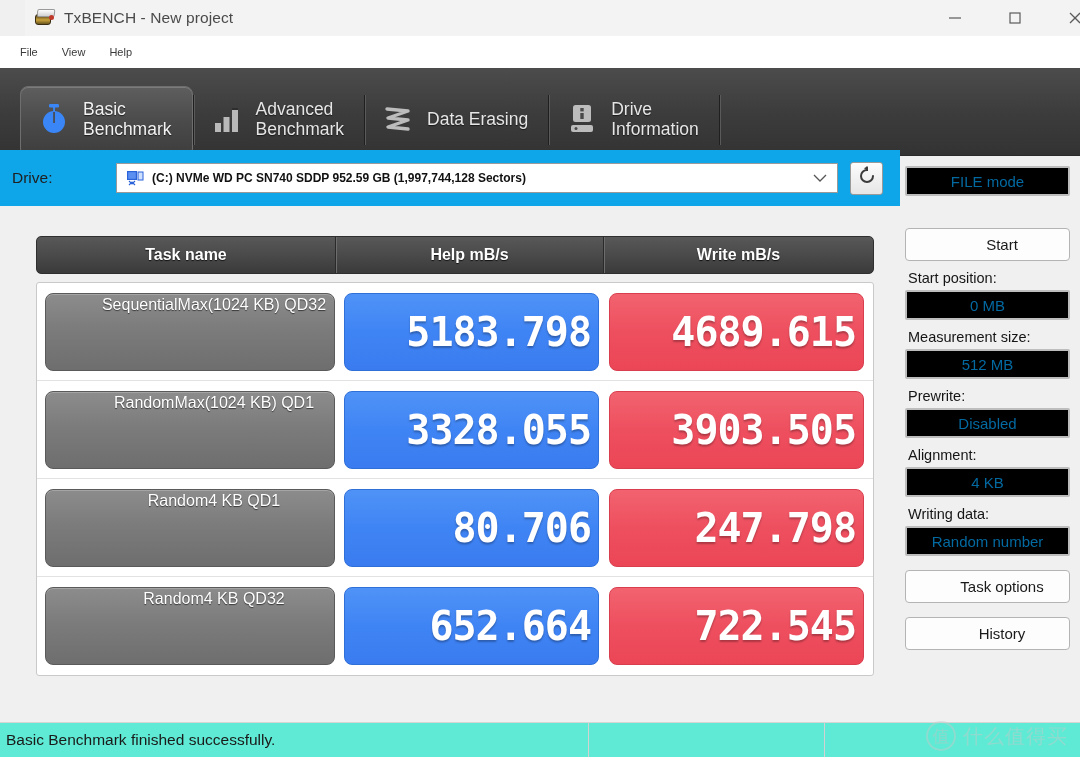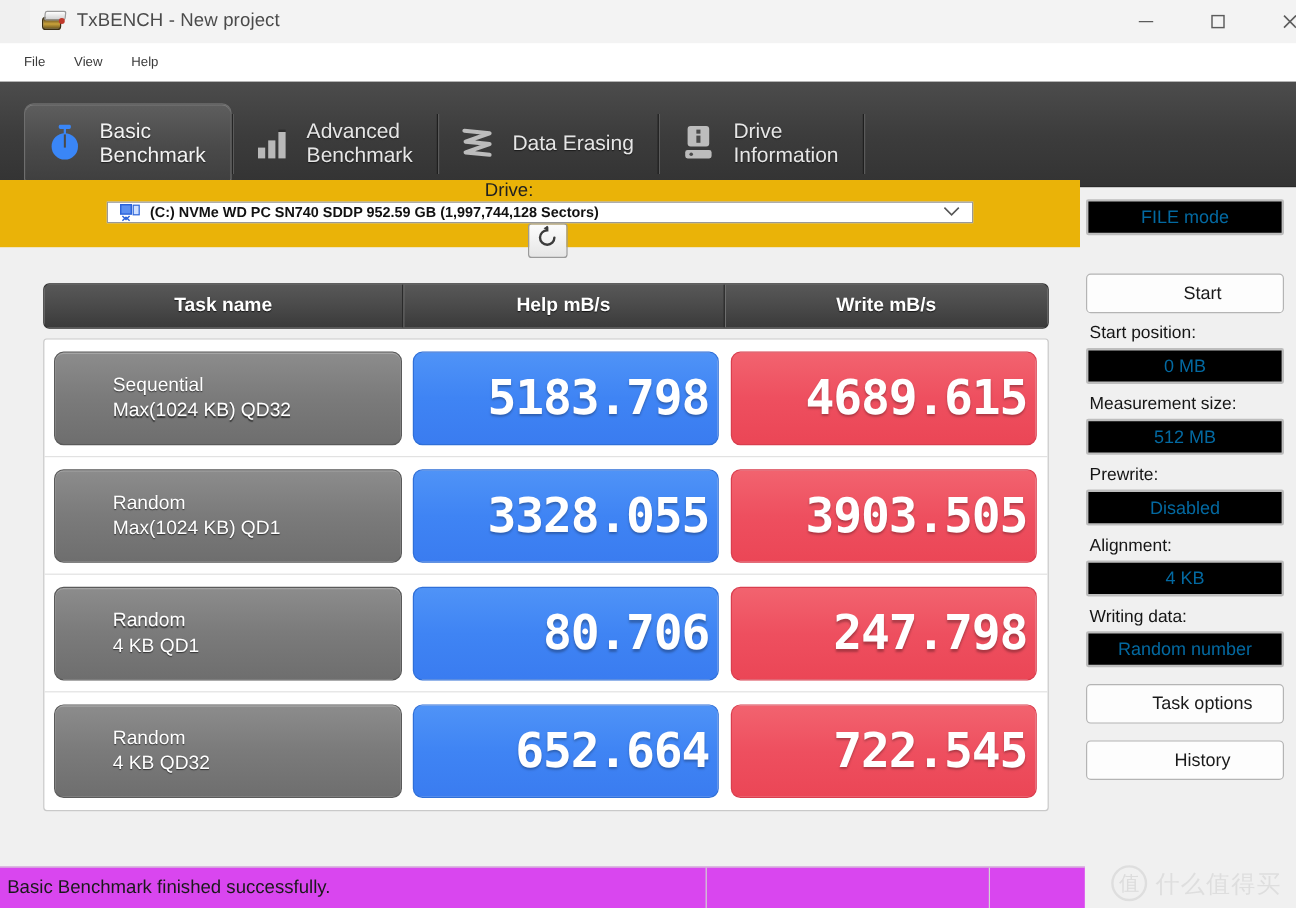--- a/index.html
+++ b/index.html
@@ -125,22 +125,21 @@
     white-space: pre-line;
     text-shadow: 0 1px 1px rgba(0,0,0,.6);
   }
   .tab:not(.active) .tab-label { color: #e6e6e6; }
 
   
   .driverow {
     position: absolute; top: 150px; left: 0;
     width: 900px; height: 56px;
     display: flex; align-items: center;
-    background: #eab308;
-    flex-direction: column;
+    background: #0ea5e9;
   }
   .drive-label {
     font-size: 15.5px; color: #202020;
     margin-left: 12px; width: 104px;
   }
   .drive-combo {
     position: relative;
     width: 722px; height: 30px;
     background: #ffffff;
     border: 1px solid #999999;
@@ -218,21 +217,21 @@
 
   .cell-task {
     width: 290px; height: 78px;
     margin-right: 9px;
     flex: none;
     border-radius: 8px;
     background: linear-gradient(#8c8c8c, #7b7b7b 48%, #6e6e6e);
     border: 1px solid #5a5a5a;
     box-shadow: inset 0 1px 0 rgba(255,255,255,.22);
     box-sizing: border-box;
-    display: flex; flex-direction: column; justify-content: center;
+    display: flex; justify-content: center;
     padding-left: 48px;
   }
   .task-l1, .task-l2 {
     font-size: 16px;
     color: #ffffff;
     text-shadow: 0 1px 1px rgba(0,0,0,.6);
     line-height: 21px;
   }
   .cell-val {
     width: 255px; height: 78px;
@@ -288,22 +287,22 @@
     font-size: 14.5px;
     color: #151515;
     margin: 9px 0 4px 3px;
   }
   .sb-gap-lg { height: 32px; }
   .sb-gap-sm { height: 14px; }
 
   
   .statusbar {
     position: absolute; left: 0; bottom: 0;
-    width: 904px; height: 34px;
-    background: #d946ef;
+    width: 1080px; height: 34px;
+    background: #5eead4;
     border-top: 1px solid #d6d6d6;
     display: flex; align-items: center;
   }
   .status-pane {
     height: 34px;
     display: flex; align-items: center;
     font-size: 15.5px;
     color: #1a1a1a;
     padding-left: 6px;
     box-sizing: border-box;

